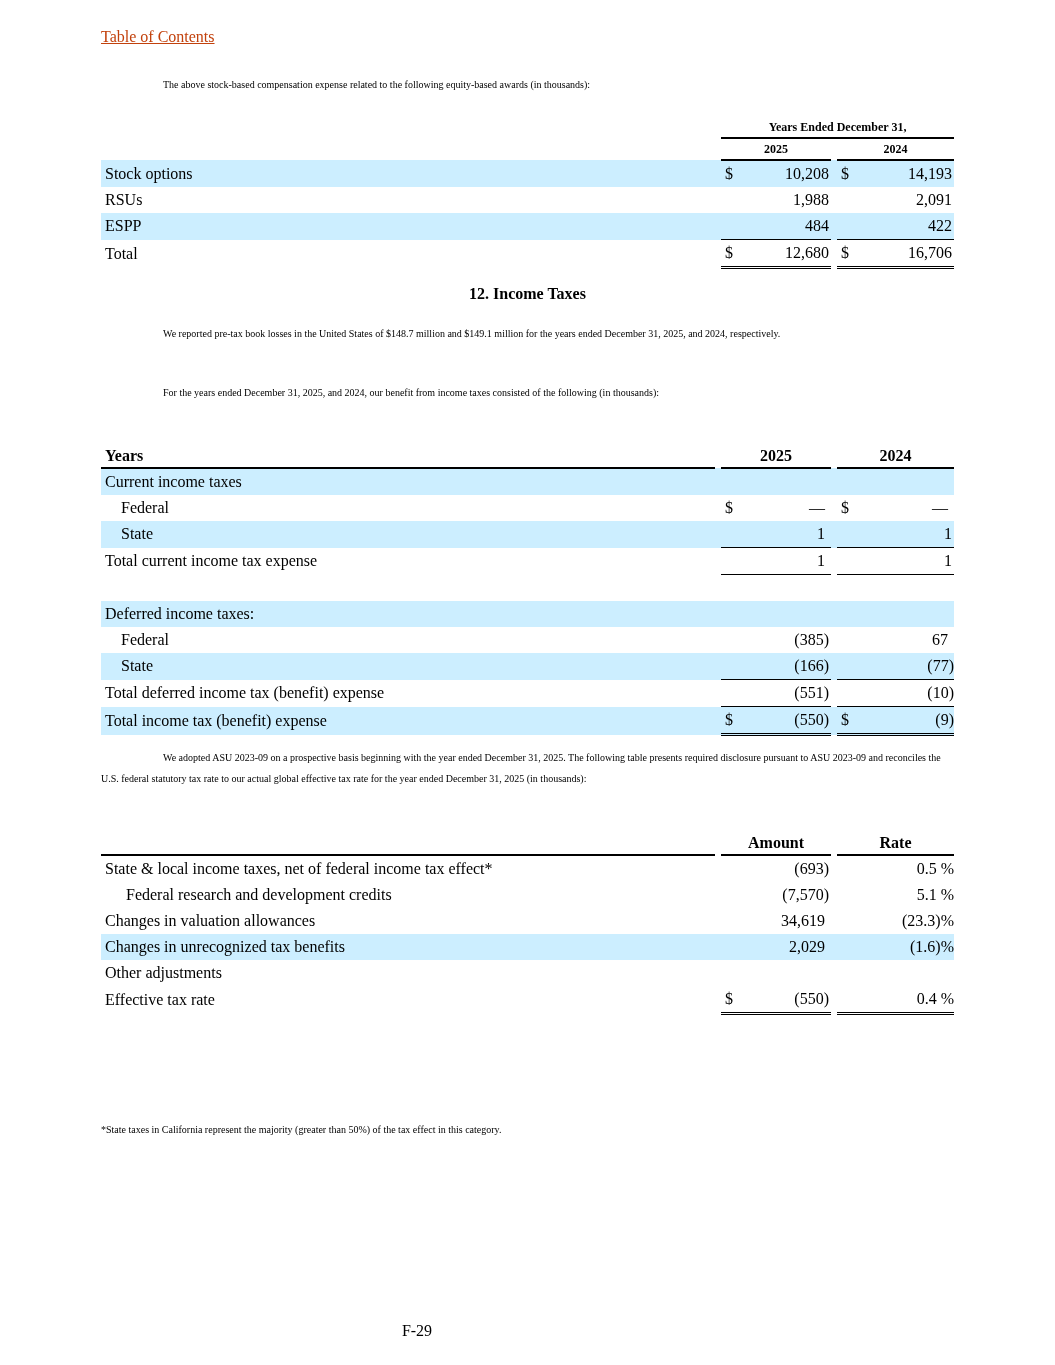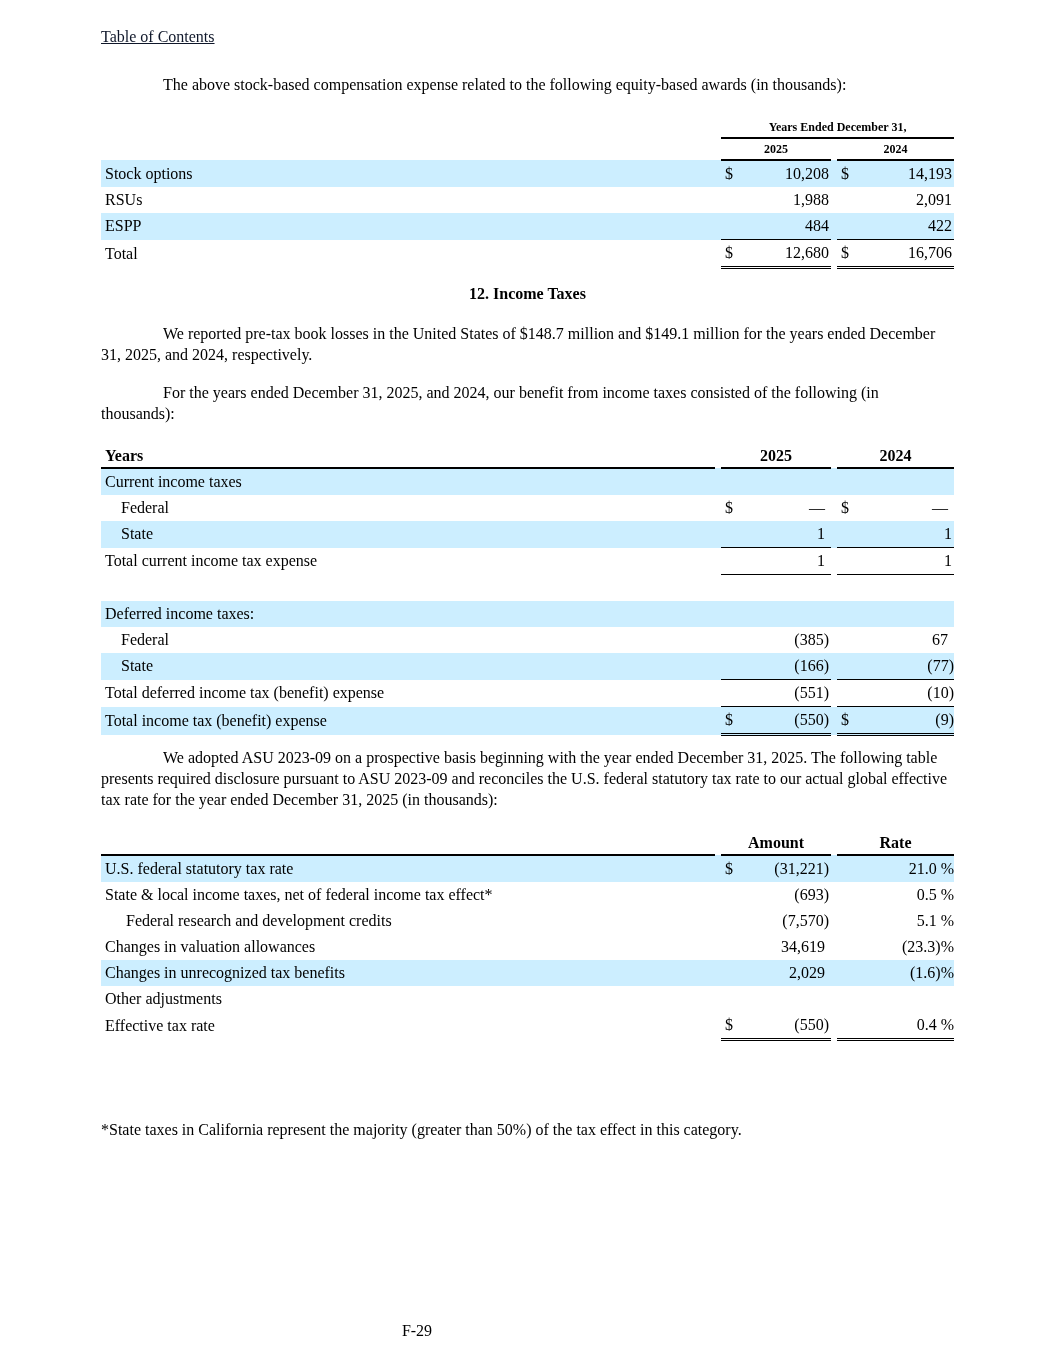--- a/index.html
+++ b/index.html
@@ -1,19 +1,19 @@
 <!DOCTYPE html>
 <html><head>
 <meta charset="utf-8">
 <style>
   html, body { margin: 0; padding: 0; background: #ffffff; }
   body { width: 1055px; height: 1365px; position: relative; font-family: "Liberation Serif", serif; color: #000; font-size: 16px; }
   .page { position: absolute; left: 101px; top: 0; width: 853px; }
-  a.toc { position: absolute; left: 0; top: 28px; color: #0f172a; text-decoration: underline; font-size: 16px; }
-  p { margin: 0; line-height: 21px; font-size: 16px; }
+  a.toc { position: absolute; left: 0; top: 28px; color: #c2410c; text-decoration: underline; font-size: 16px; }
+  p { margin: 0; line-height: 21px; font-size: 10px; }
   .indent { text-indent: 62px; }
   .abs { position: absolute; left: 0; width: 853px; }
   h3 { margin: 0; font-size: 16px; font-weight: bold; text-align: center; }
 
   table { border-collapse: collapse; width: 853px; font-size: 16px; table-layout: fixed; }
   td { padding: 0; height: 26px; line-height: 26px; white-space: nowrap; }
   .shade td { background: #cceeff; }
   td.lbl { padding-left: 4px; }
   td.lbl.ind1 { padding-left: 20px; }
   td.lbl.ind2 { padding-left: 25px; }
@@ -210,27 +210,20 @@
         <col style="width:117px">
     </colgroup>
     <tbody>
         <tr class="hdr">
       <td class="b"></td>
       <td></td>
       <td colspan="2" class="b">Amount</td>
       <td></td>
       <td class="b">Rate</td>
     </tr>
-    <tr class="shade">
-      <td class="lbl" colspan="2">U.S. federal statutory tax rate</td>
-      <td class="cur">$</td>
-      <td class="num">(31,221)</td>
-      <td class="gap"></td>
-      <td class="num2">21.0 %</td>
-    </tr>
     <tr>
       <td class="lbl" colspan="2">State &amp; local income taxes, net of federal income tax effect*</td>
       <td class="cur"></td>
       <td class="num">(693)</td>
       <td class="gap"></td>
       <td class="num2">0.5 %</td>
     </tr>
     <tr>
       <td class="lbl ind2" colspan="2">Federal research and development credits</td>
       <td class="cur"></td>

